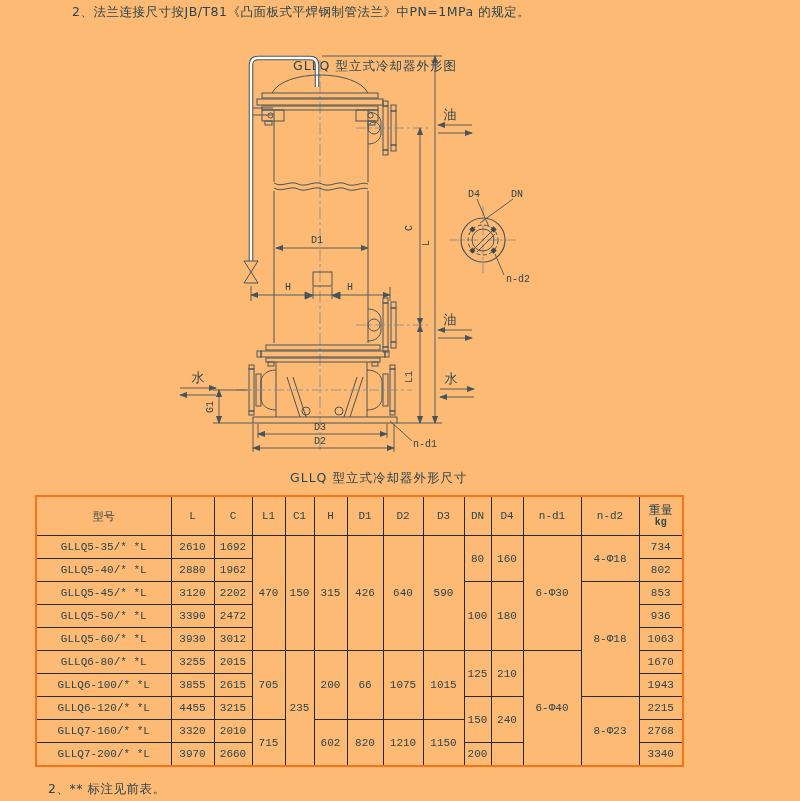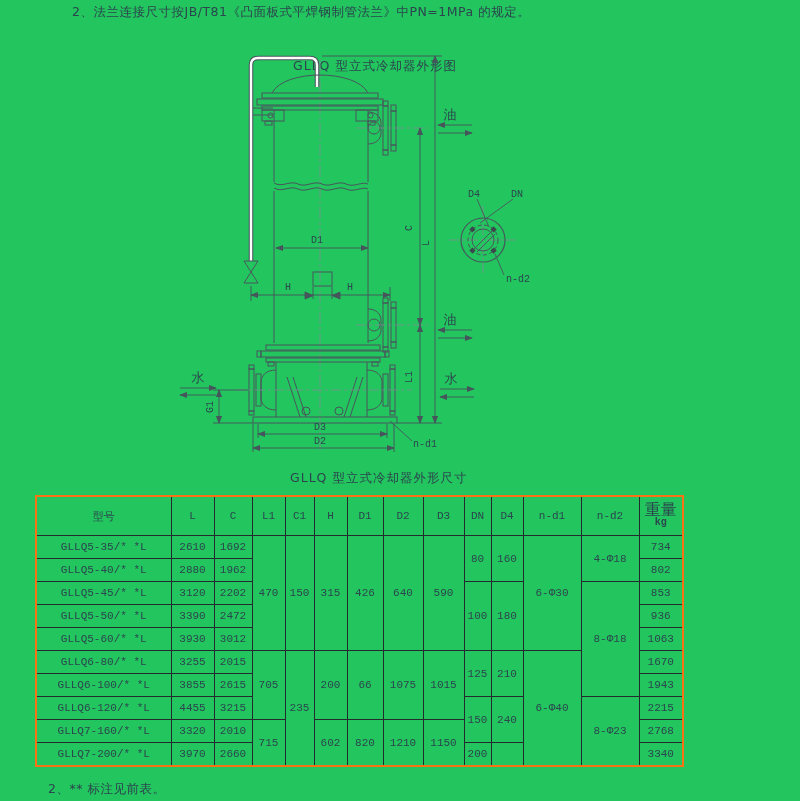--- a/index.html
+++ b/index.html
@@ -1,31 +1,31 @@
 <!DOCTYPE html>
 <html><head>
 <meta charset="utf-8">
 <style>
   html,body{margin:0;padding:0;background:#e8e8e8;}
-  #page{position:relative;width:800px;height:801px;background:#22c55e;overflow:hidden;
+  #page{position:relative;width:800px;height:801px;background:#fdba74;overflow:hidden;
         font-family:"DejaVu Sans","Liberation Sans",sans-serif;color:#2c454e;}
   .note{position:absolute;font-size:12.5px;letter-spacing:.5px;white-space:nowrap;}
   .cap{position:absolute;font-size:12.5px;letter-spacing:1px;white-space:nowrap;}
   svg text{fill:#2c454e;font-family:"DejaVu Sans","Liberation Sans",sans-serif;}
   svg .dim{font-size:10px;font-family:"Liberation Mono","DejaVu Sans Mono",monospace;}
   svg .cjk{font-size:13px;}
   table.spec{position:absolute;left:35px;top:495px;border-collapse:collapse;table-layout:fixed;
              border:2px solid #f97316;}
   table.spec td,table.spec th{border:1px solid #242b2e;text-align:center;vertical-align:middle;
              padding:0;font-weight:normal;font-size:11px;color:#2c454e;
              font-family:"Liberation Mono","DejaVu Sans Mono",monospace;overflow:hidden;}
   table.spec th{height:38px;}
   table.spec tr.r td{height:22px;}
   th.cjk, td.cjk{font-family:"DejaVu Sans","Liberation Sans",sans-serif;font-size:12px;}
-  .wh1{display:block;font-size:16px;font-family:"DejaVu Sans","Liberation Sans",sans-serif;line-height:14px;}
+  .wh1{display:block;font-size:12px;font-family:"DejaVu Sans","Liberation Sans",sans-serif;line-height:14px;}
   .wh2{display:block;font-size:10px;line-height:12px;font-weight:bold;}
 </style>
 </head>
 <body>
 
 <div id="page">
 
   <div class="note" style="left:72px;top:4px;">2、法兰连接尺寸按JB/T81《凸面板式平焊钢制管法兰》中PN=1MPa 的规定。</div>
 
   <div class="cap" style="left:293px;top:22px;margin-top:36px;">GLLQ 型立式冷却器外形图</div>

